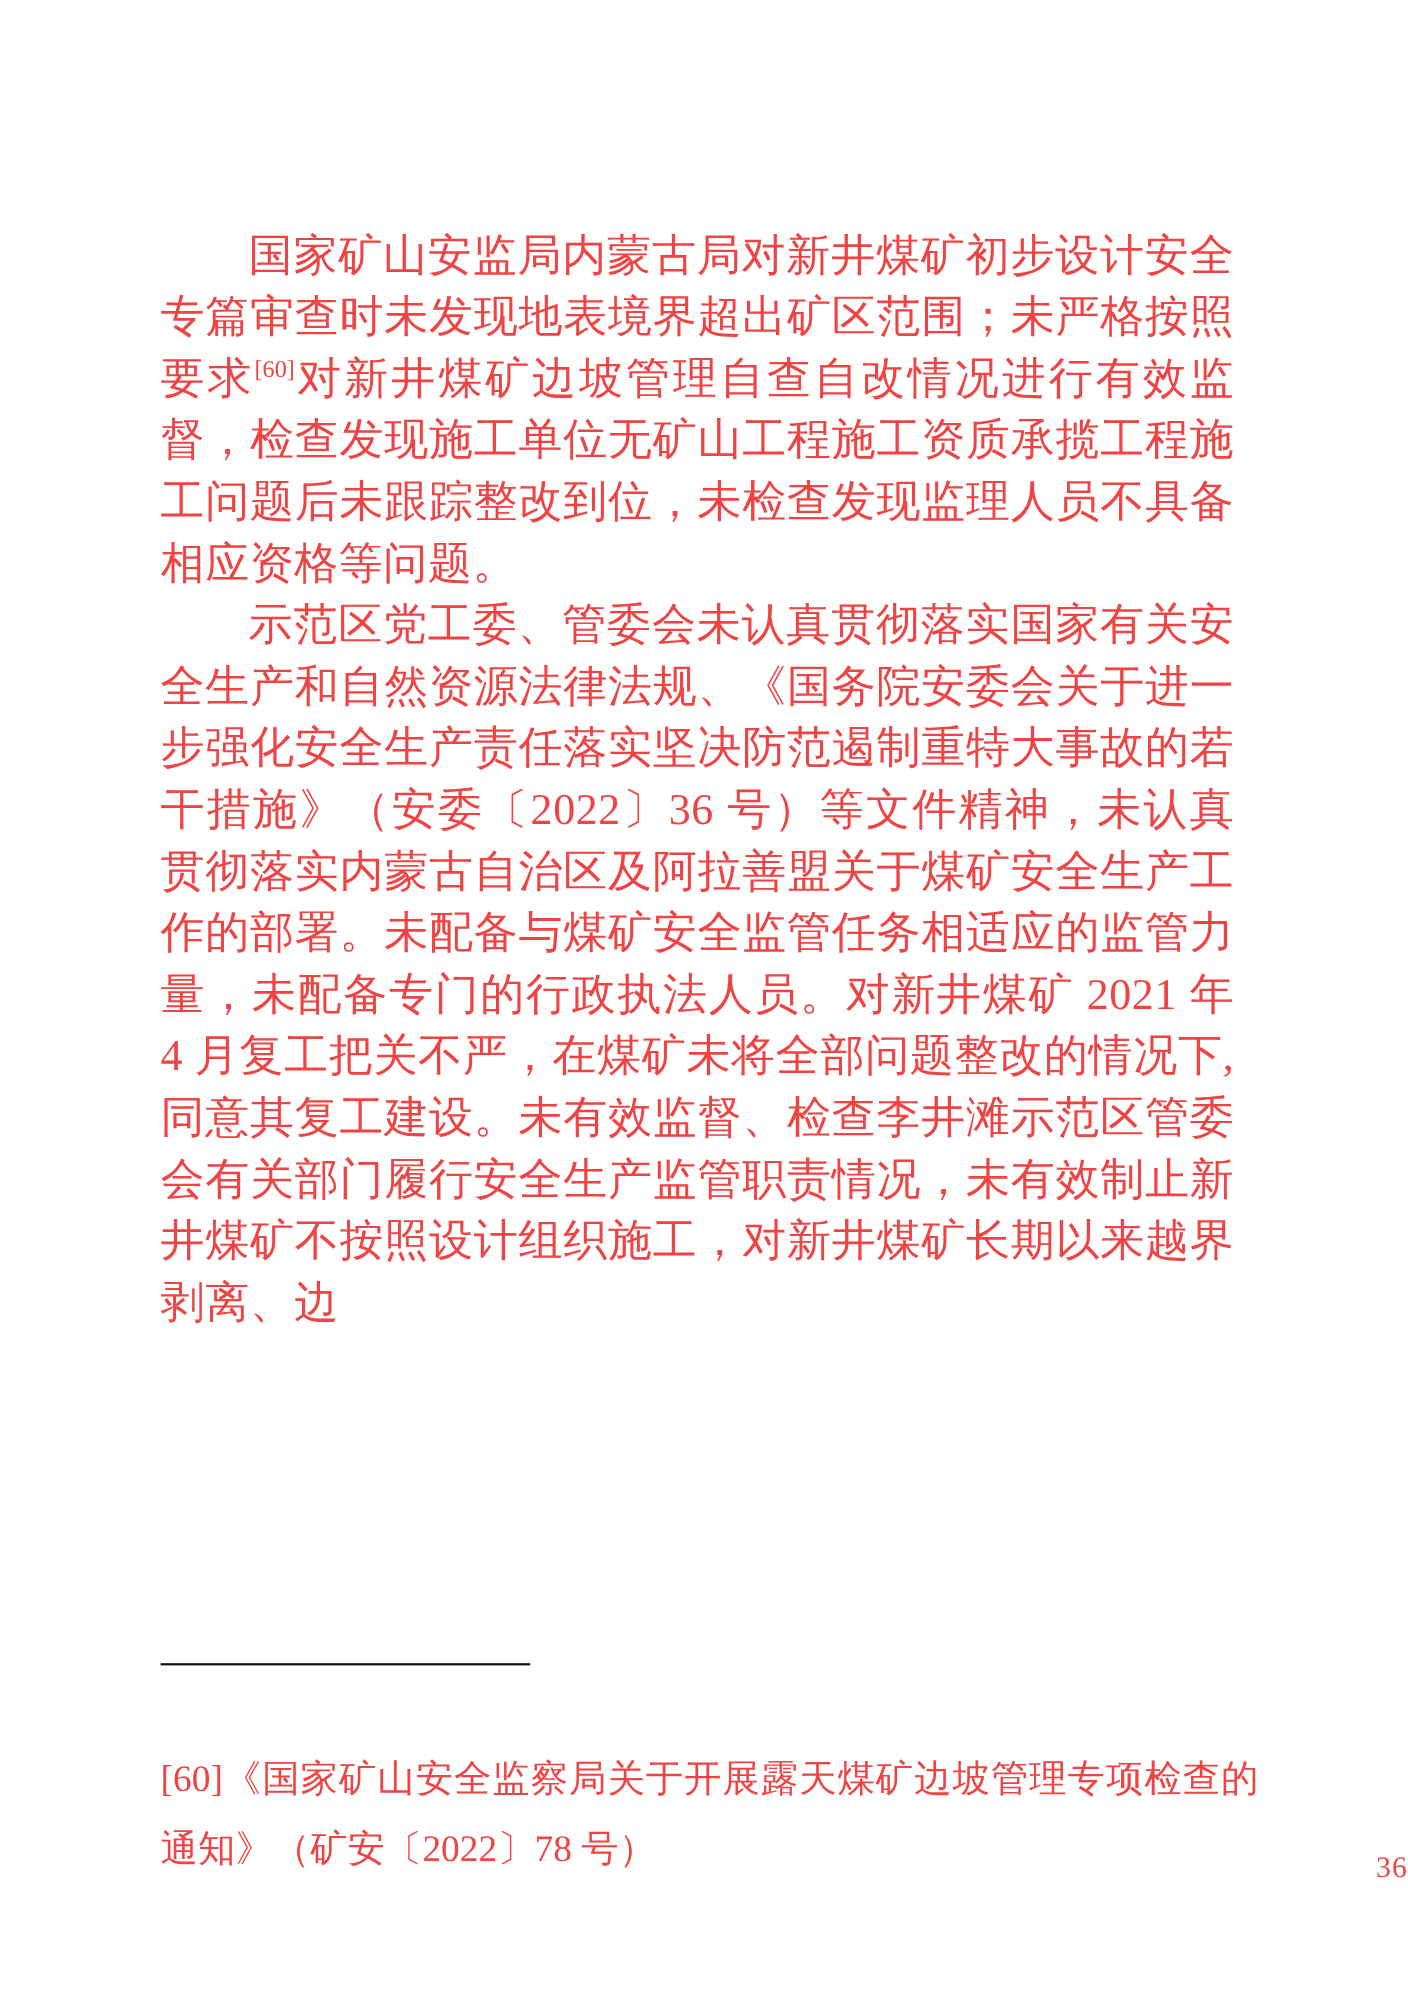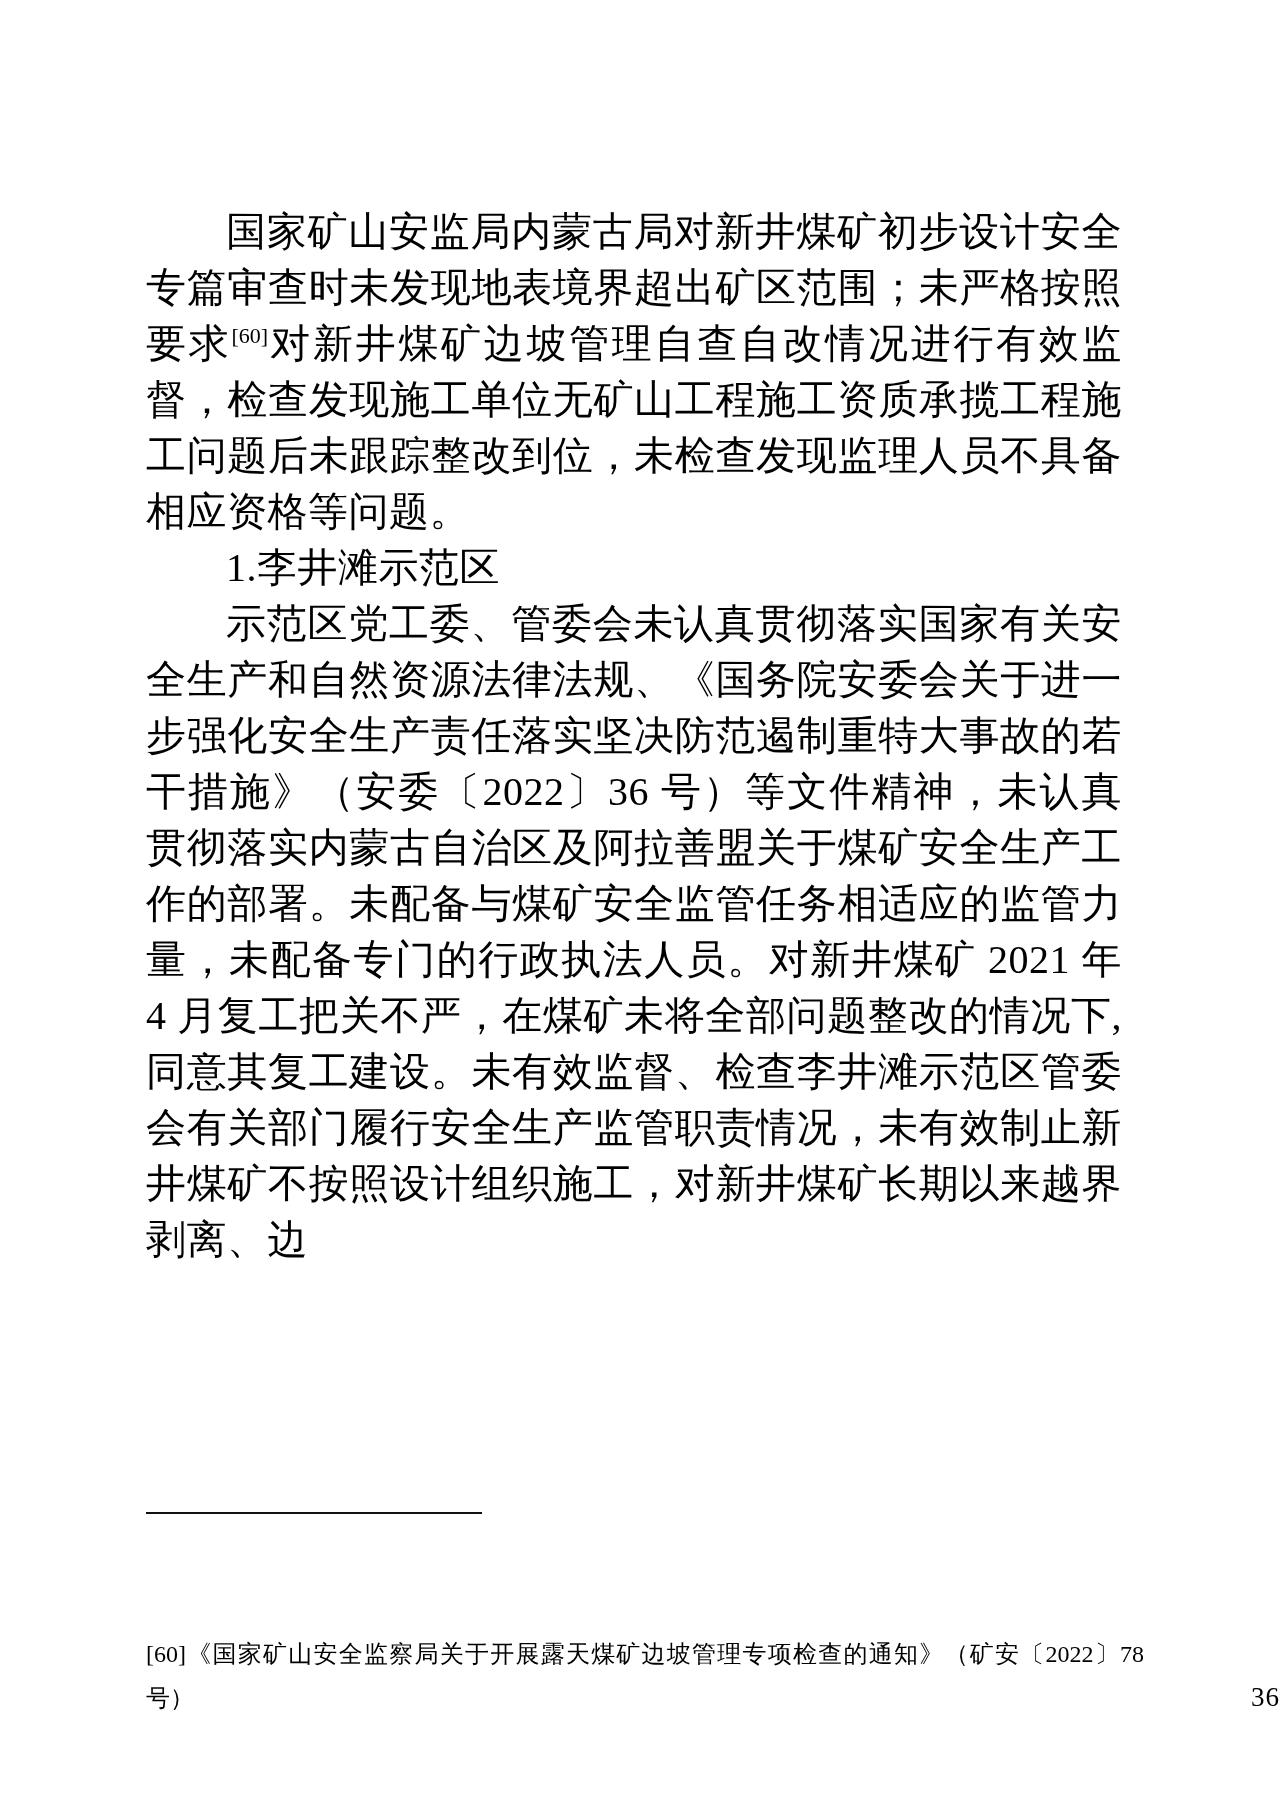--- a/index.html
+++ b/index.html
@@ -6,21 +6,21 @@
     margin: 0;
     padding: 0;
     background: #e8e8e8;
   }
   .page {
     position: relative;
     width: 1280px;
     height: 1809px;
     margin: 0 auto;
     background: #ffffff;
-    color: #000000;
+    color: #ef4444;
     font-family: "Liberation Serif", "DejaVu Serif", serif;
     overflow: hidden;
   }
   .body-text {
     position: absolute;
     left: 146px;
     top: 204px;
     width: 976px;
     font-size: 40px;
     line-height: 56px;
@@ -52,24 +52,24 @@
     position: absolute;
     left: 146px;
     top: 1512px;
     width: 336px;
     height: 0;
     border-top: 2px solid #111111;
   }
   .footnote {
     position: absolute;
     left: 146px;
-    top: 1608px;
+    top: 1552px;
     width: 998px;
-    font-size: 24px;
-    line-height: 44px;
+    font-size: 34px;
+    line-height: 64px;
     text-align: justify;
     letter-spacing: 0;
   }
   .page-number {
     position: absolute;
     left: 0;
     top: 1682px;
     width: 100%;
     text-align: right;
     font-size: 27px;
@@ -79,21 +79,20 @@
 </head>
 <body>
 
 <div class="page">
 
   <div class="body-text">
 
     <p class="para"><span>国家矿山安监局内蒙古局对新井煤矿初步设计安全专篇审查时未发现地表境界超出矿区范围；未严格按照要求</span><sup class="fn-ref">[60]</sup><span>对新井煤矿边坡管理自查自改情况进行有效监督，检查发现施工单位无矿山工程施工资质承揽工程施工问题后未跟踪整改到位，未检查发现监理人员不具备相应资格等问题。</span></p>
 
 
-    <p class="subsection-heading">1.李井滩示范区</p>
 
     <p class="para">示范区党工委、管委会未认真贯彻落实国家有关安全生产和自然资源法律法规、《国务院安委会关于进一步强化安全生产责任落实坚决防范遏制重特大事故的若干措施》（安委〔2022〕36 号）等文件精神，未认真贯彻落实内蒙古自治区及阿拉善盟关于煤矿安全生产工作的部署。未配备与煤矿安全监管任务相适应的监管力量，未配备专门的行政执法人员。对新井煤矿 2021 年 4 月复工把关不严，在煤矿未将全部问题整改的情况下,同意其复工建设。未有效监督、检查李井滩示范区管委会有关部门履行安全生产监管职责情况，未有效制止新井煤矿不按照设计组织施工，对新井煤矿长期以来越界剥离、边</p>
 
   </div>
 
   <div class="footnote-rule"></div>
 
   <p class="footnote"><span>[60]</span><span>《国家矿山安全监察局关于开展露天煤矿边坡管理专项检查的通知》（矿安〔2022〕78 号）</span></p>
 
   <div class="page-number">36</div>

